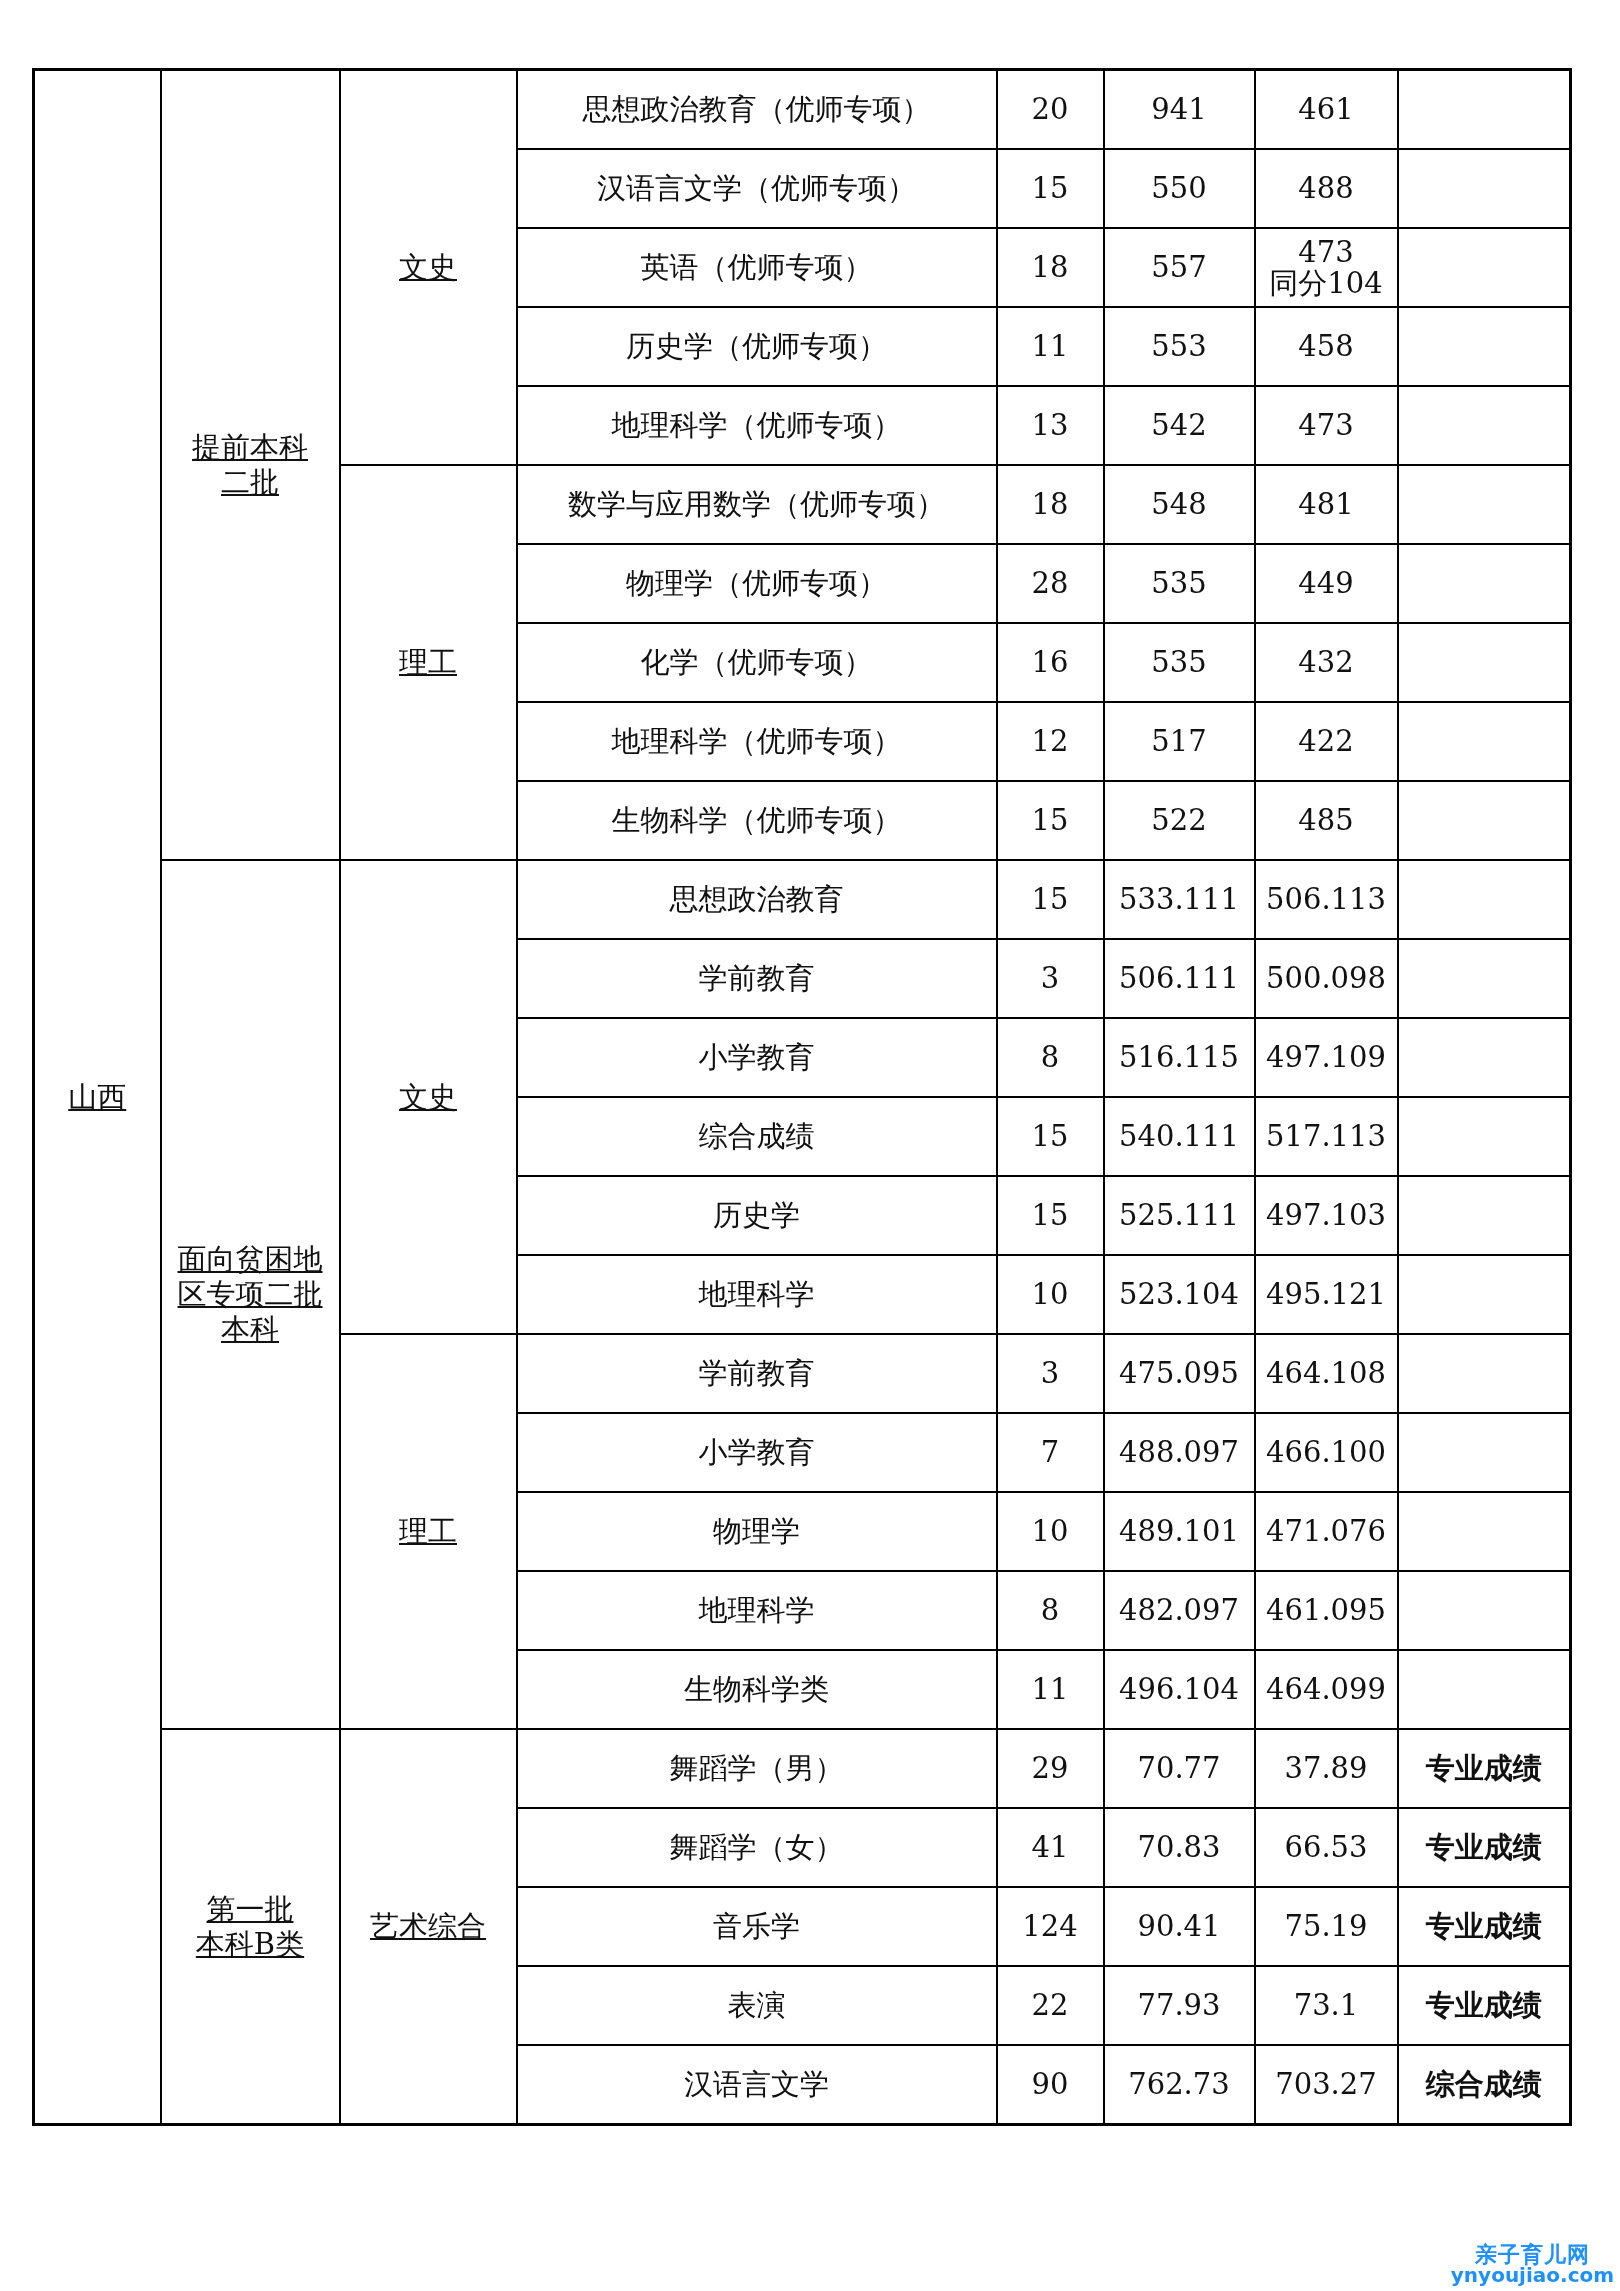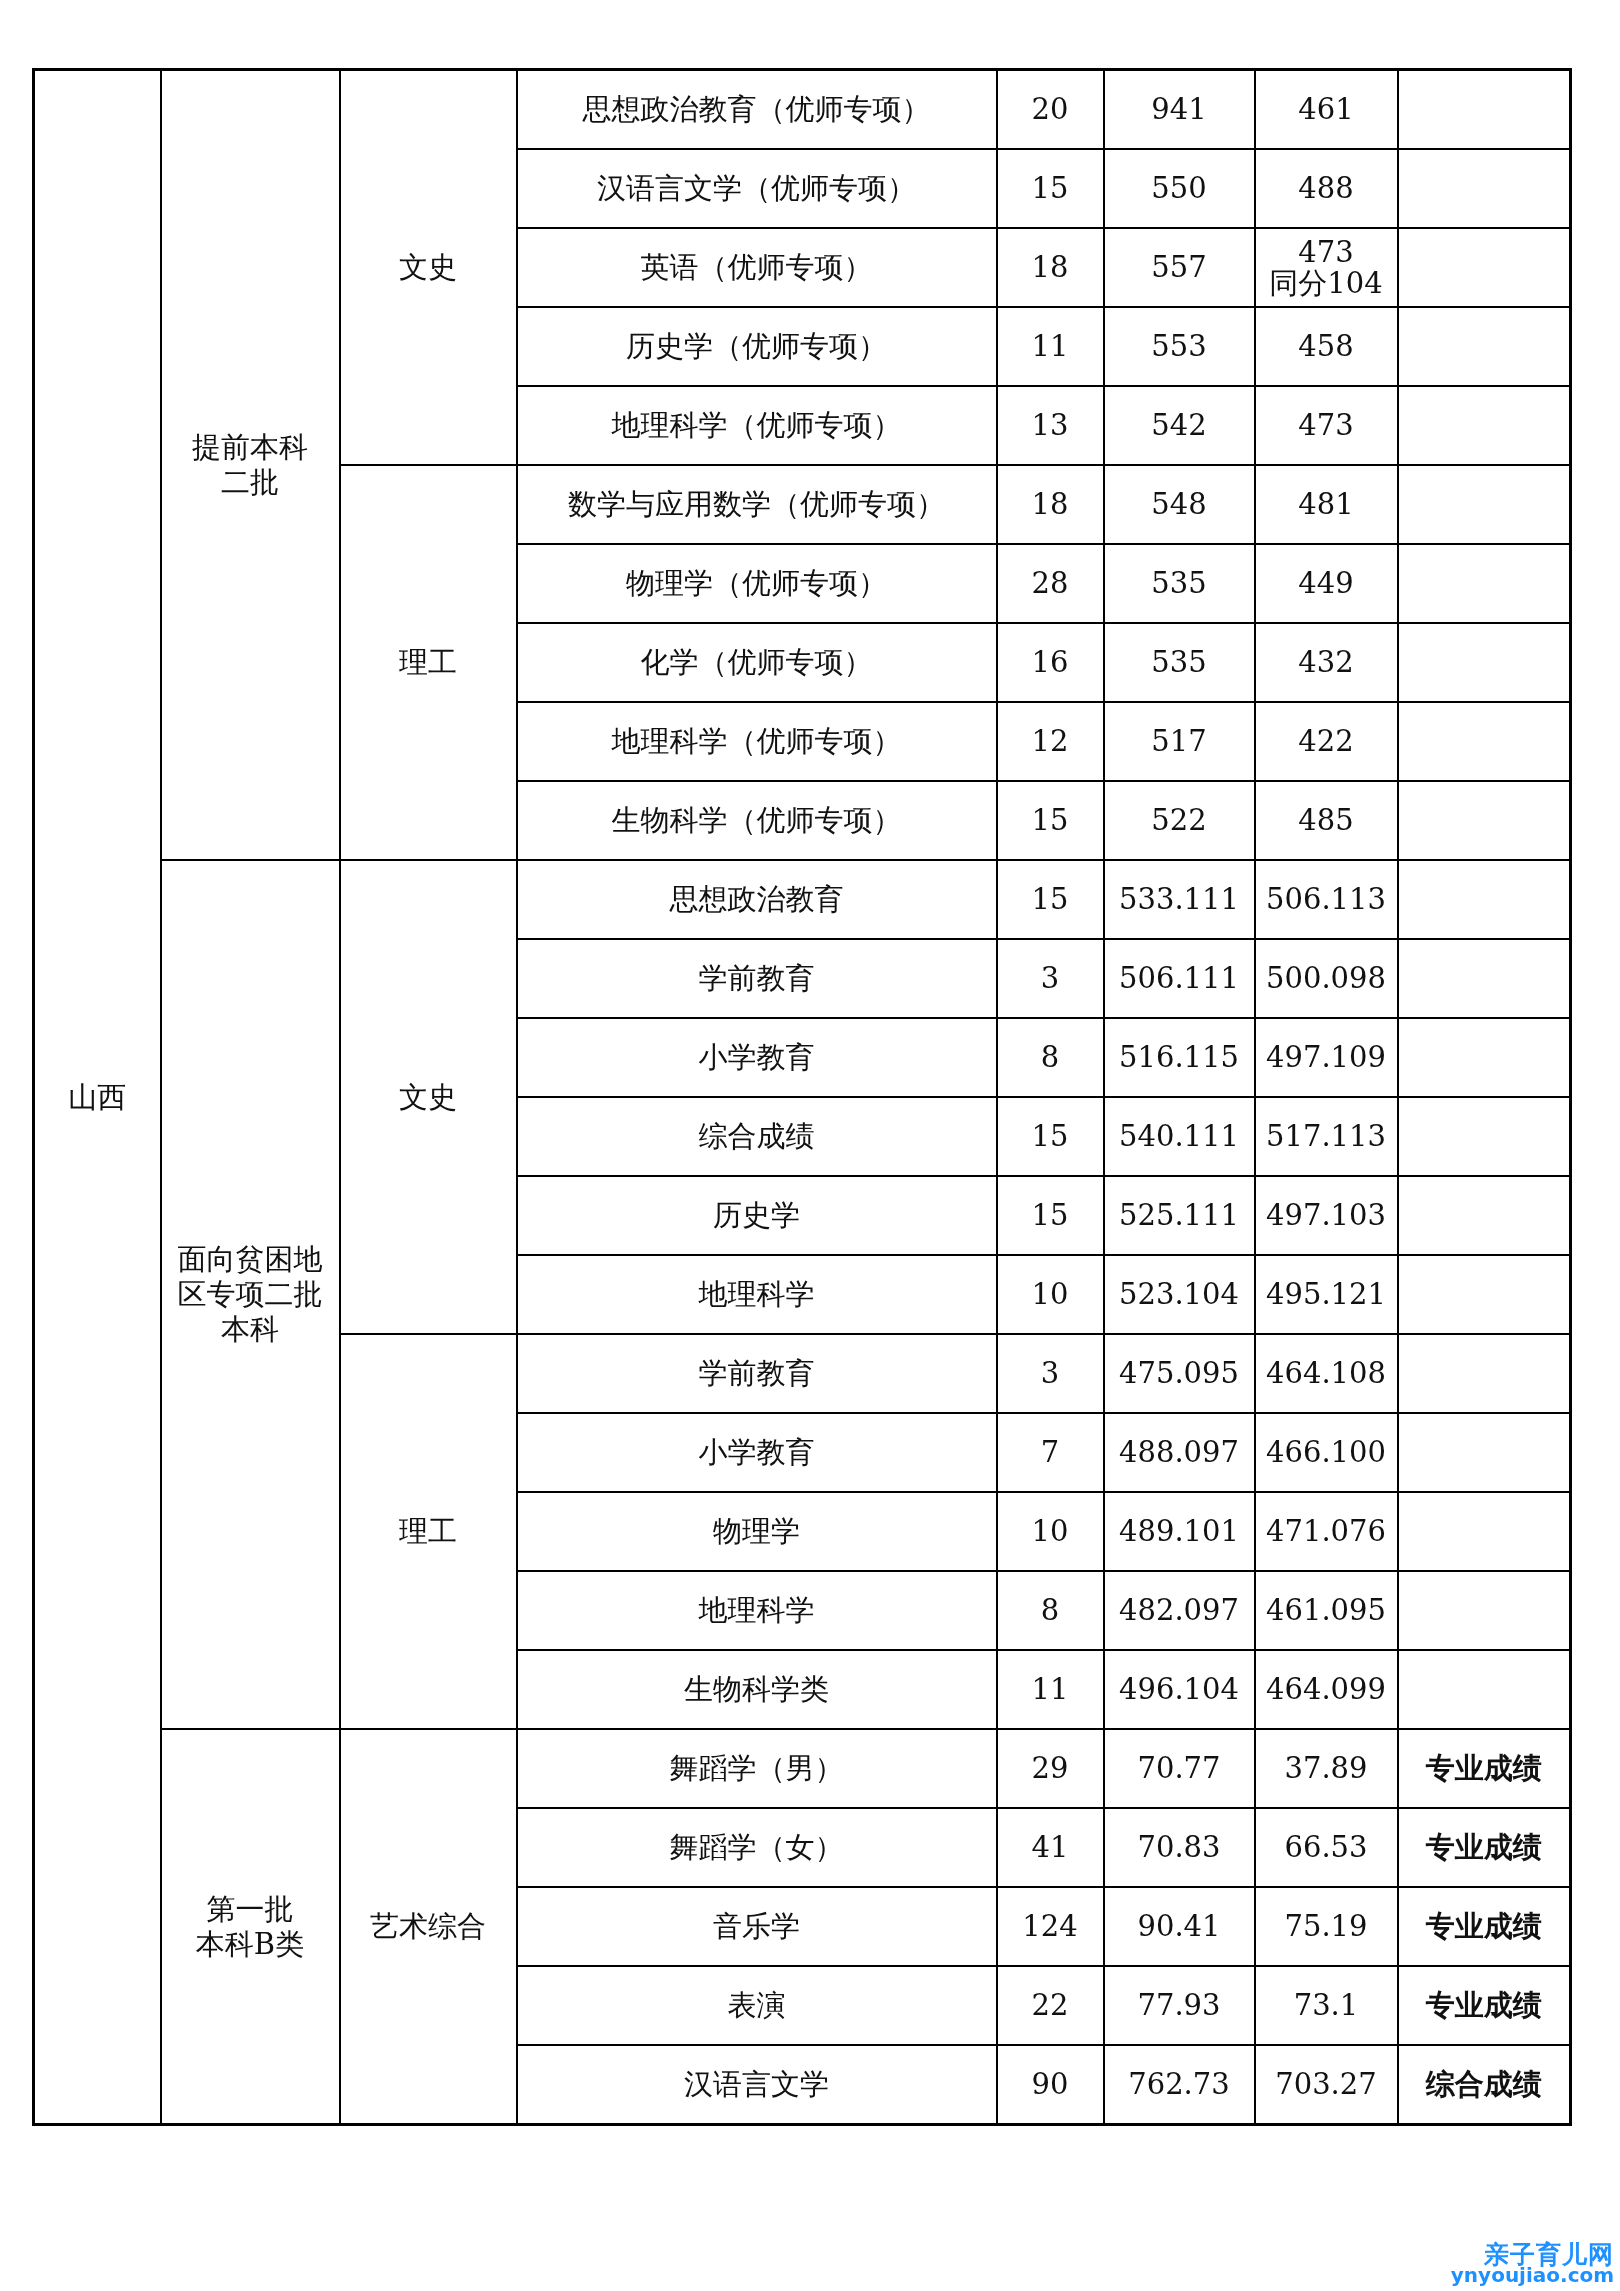--- a/index.html
+++ b/index.html
@@ -9,24 +9,24 @@
     position: absolute; left: 32px; top: 68px; width: 1539px;
     border-collapse: collapse; table-layout: fixed;
     border: 3.9px solid #000;
   }
   table.score-table td {
     border: 2.9px solid #000; text-align: center; vertical-align: middle;
     height: 77px; padding: 0; font-size: 29px; line-height: 35px;
   }
   td.num { font-size: 29px; }
   td.note { font-size: 24.5px; font-weight: bold; }
-  td.group { font-size: 29px; line-height: 39px; }
+  td.group { font-size: 29px; line-height: 39px; text-decoration: underline; }
   .wm { position: absolute; right: 5.9px; bottom: 7.8px; text-align: center;
         color: #1e90ff; font-family: "DejaVu Sans", sans-serif; font-weight: bold; }
-  .wm .l1 { font-size: 25px; line-height: 21.6px; letter-spacing: 1px; text-align: right; }
+  .wm .l1 { font-size: 22px; line-height: 21.6px; letter-spacing: 1px; }
   .wm .l2 { font-size: 20px; line-height: 18.6px; }
 </style>
 </head>
 <body>
 
 <table class="score-table">
   <colgroup>
     <col style="width:127px">
       <col style="width:179px">
       <col style="width:177px">

